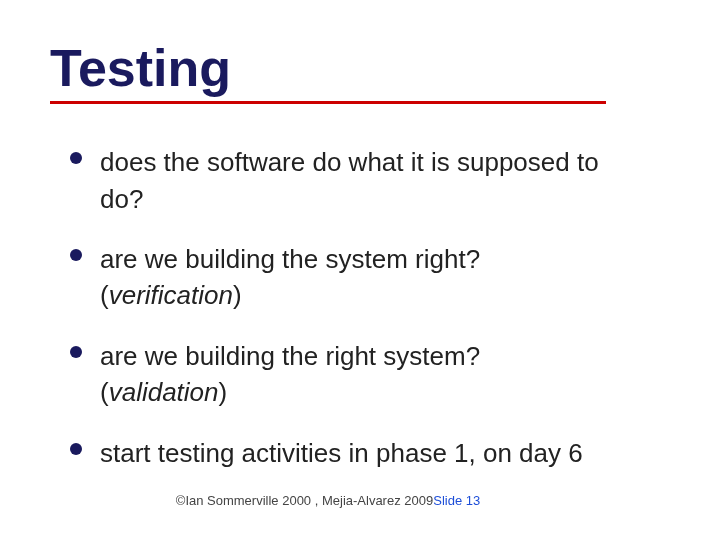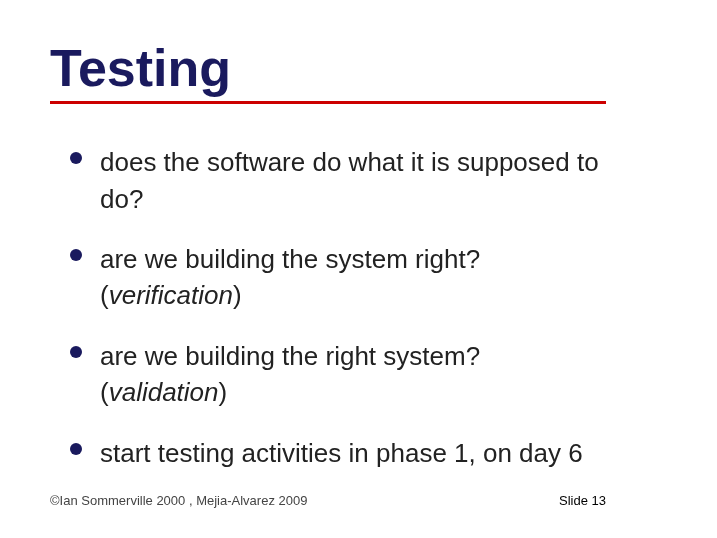--- a/index.html
+++ b/index.html
@@ -76,35 +76,35 @@
       font-family: Arial, Helvetica, sans-serif;
       line-height: 1.4;
     }
 
     .bullet-text em {
       font-style: italic;
     }
 
     .footer {
       display: flex;
-      justify-content: space-between;
+      justify-content: center;
       align-items: center;
       padding-top: 10px;
       border-top: none;
     }
 
     .footer-left {
       font-size: 13px;
       color: #444444;
       font-family: Arial, Helvetica, sans-serif;
     }
 
     .footer-right {
       font-size: 13px;
-      color: #000000;
+      color: #1d4ed8;
       font-family: Arial, Helvetica, sans-serif;
     }
   </style>
 </head>
 <body>
 
 <div class="slide-container">
 
   <div class="title-section">
     <div class="title">Testing</div>

